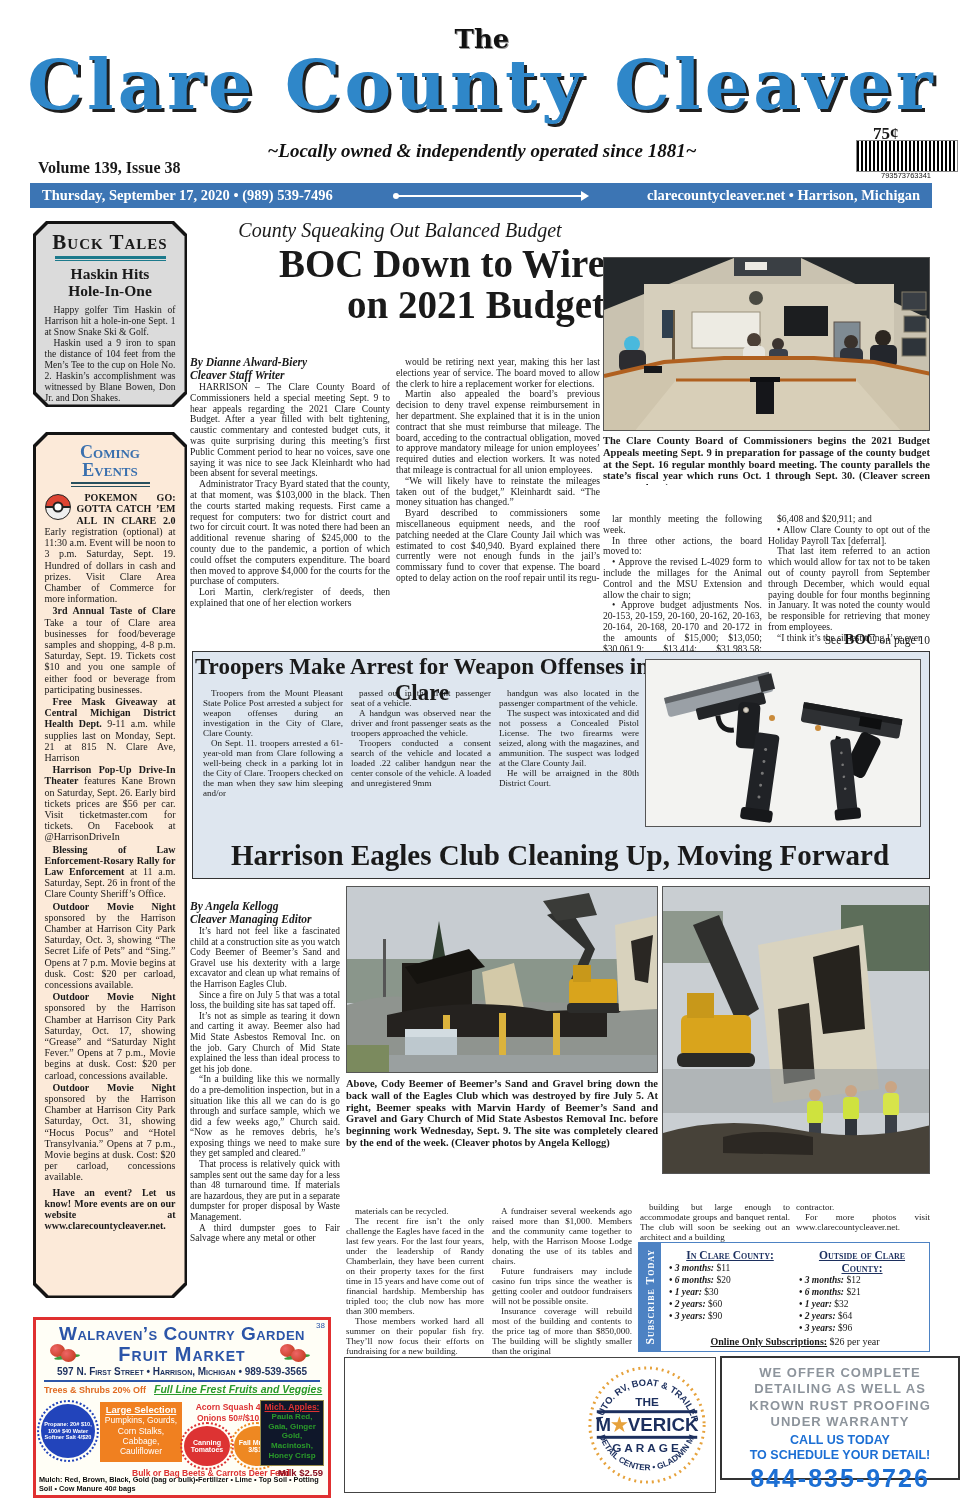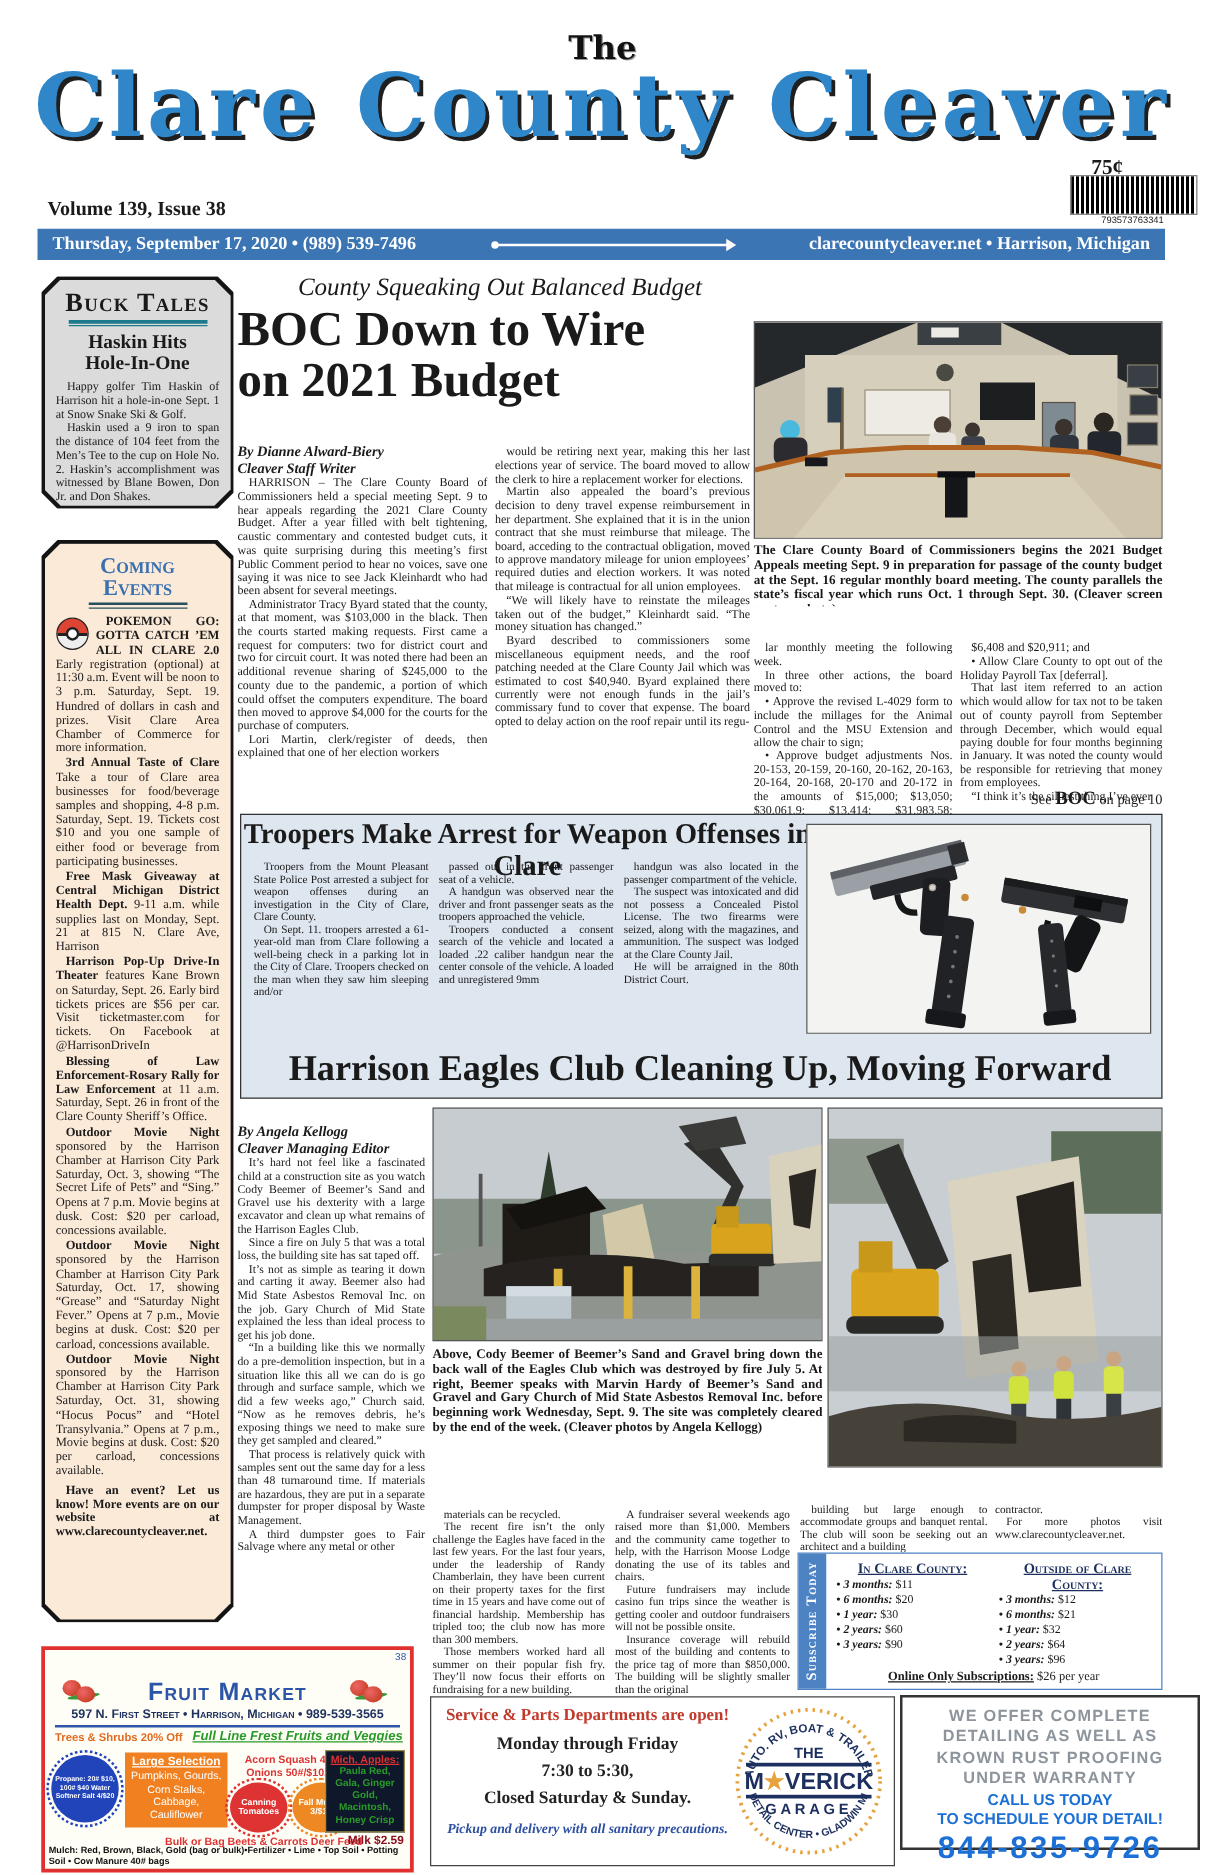--- a/index.html
+++ b/index.html
@@ -40,21 +40,21 @@
   .rule-dark{height:1.5px;background:#27505e;margin:2px 26px;}
   .ev-body{font-size:10px;line-height:11.2px;text-align:justify;margin-top:5px;}
   .ev-body p{margin:0 0 1px;text-indent:8px;}
   .ev-body .lead{font-weight:bold;}
   .ev-footer{font-weight:bold;margin-top:4px !important;}
   .pokeball{width:26px;height:26px;border-radius:50%;background:linear-gradient(180deg,#d43 0 46%,#222 46% 56%,#eee 56% 100%);border:1.5px solid #222;float:left;margin:2px 6px 1px 0;position:relative;box-sizing:border-box;}
   .pokeball::after{content:"";position:absolute;left:50%;top:50%;width:7px;height:7px;border-radius:50%;background:#fff;border:2px solid #222;transform:translate(-50%,-50%);}
 
   
   .kicker{top:219px;left:195px;width:410px;text-align:center;font-style:italic;font-size:20px;}
-  .boc-head{top:243px;left:190px;width:415px;text-align:left;font-weight:bold;font-size:39px;line-height:1.06;}
+  .boc-head{top:243px;left:190px;width:415px;text-align:right;font-weight:bold;font-size:39px;line-height:1.06;}
   .byline{font-weight:bold;font-style:italic;font-size:11.5px;line-height:13px;margin:0 0 4px;}
   .body-col{font-size:9.6px;line-height:10.8px;text-align:justify;}
   .caption{font-weight:bold;font-size:10.5px;line-height:11.8px;text-align:justify;overflow:hidden;}
   .see-line{font-size:11.5px;text-align:right;}
   .see-line b{font-size:15px;}
 
   .photo-frame{border:1px solid #555;box-sizing:border-box;overflow:hidden;background:#ddd;}
 
   
   .troopers{top:651px;left:192px;width:738px;height:228px;background:#dee6ef;border:1px solid #333;box-sizing:border-box;}
@@ -118,20 +118,21 @@
   .det-blue{color:#1c6fd4;font-weight:bold;font-size:12.5px;line-height:1.2;margin-top:3px;}
   .det-phone{color:#1c6fd4;font-weight:bold;font-size:25px;letter-spacing:2px;margin-top:1px;}
 </style>
 </head>
 <body>
 
 <div class="page">
 
   <div class="abs mast-the">The</div>
   <div class="abs mast-title">Clare County Cleaver</div>
+  <div class="abs tagline">~Locally owned &amp; independently operated since 1881~</div>
   <div class="abs volume">Volume 139,  Issue 38</div>
   <div class="abs price">75¢</div>
   <div class="abs barcode"></div>
   <div class="abs barcode-num">793573763341</div>
 
   <div class="abs datebar">
     <span>Thursday, September 17, 2020   •   (989) 539-7496</span>
     <span class="date-arrow"></span>
     <span>clarecountycleaver.net   •   Harrison, Michigan</span>
   </div>
@@ -431,20 +432,21 @@
       <div class="sub-item"><span class="lead">• 2 years:</span><span> $64</span></div>
       <div class="sub-item"><span class="lead">• 3 years:</span><span> $96</span></div>
     </div>
     <div class="sub-online">
       <span class="lead">Online Only Subscriptions:</span><span> $26 per year</span>
     </div>
   </div>
 
   <div class="abs walr">
     <div class="corner">38</div>
+    <div class="walr-t1">Walraven’s Country Garden</div>
     <div class="walr-t2">Fruit Market</div>
     <span class="apples" style="left:14px;top:24px;">
         <i></i>
       </span>
     <span class="apples" style="right:14px;top:24px;">
         <i></i>
       </span>
     <div class="walr-addr">597 N. First Street • Harrison, Michigan • 989-539-3565</div>
     <div class="walr-rule"></div>
     <div class="walr-trees">Trees &amp; Shrubs 20% Off</div>
@@ -463,29 +465,20 @@
     <div class="walr-ybox">
       <span class="lead">Mich. Apples:</span>
       <span>Paula Red, Gala, Ginger Gold, Macintosh, Honey Crisp</span>
     </div>
     <div class="walr-bulk">Bulk or Bag Beets &amp; Carrots Deer Feed</div>
     <div class="walr-milk">Milk $2.59</div>
     <div class="walr-bottom">Mulch: Red, Brown, Black, Gold (bag or bulk)•Fertilizer • Lime • Top Soil • Potting Soil • Cow Manure 40# bags</div>
   </div>
 
   <div class="abs mav">
-    <div class="mav-text">
-      <div class="mav-open">Service &amp; Parts Departments are open!</div>
-      <div class="mav-hours">
-        <span>Monday through Friday</span><br>
-        <span>7:30 to 5:30,</span><br>
-        <span>Closed Saturday &amp; Sunday.</span>
-      </div>
-      <div class="mav-note">Pickup and delivery with all sanitary precautions.</div>
-    </div>
     <svg class="mav-logo" width="128" height="128" viewBox="0 0 130 130">
       <circle cx="65" cy="65" r="63" fill="#ffffff"></circle>
       <circle cx="65" cy="65" r="58" fill="none" stroke="#e6a23c" stroke-width="3" stroke-dasharray="2 4"></circle>
       <path id="arcT" d="M 18,72 A 47,47 0 0 1 112,72" fill="none"></path>
       <path id="arcB" d="M 14,60 A 51,51 0 0 0 116,60" fill="none"></path>
       <text font-size="9.5" font-weight="bold" fill="#1c2f5e" font-family="Liberation Sans,sans-serif">
         <textPath href="#arcT" startOffset="50%" text-anchor="middle">AUTO. RV, BOAT &amp; TRAILER</textPath>
       </text>
       <text font-size="8.5" font-weight="bold" fill="#1c2f5e" font-family="Liberation Sans,sans-serif">
         <textPath href="#arcB" startOffset="50%" text-anchor="middle">DETAIL CENTER • GLADWIN MI</textPath>

